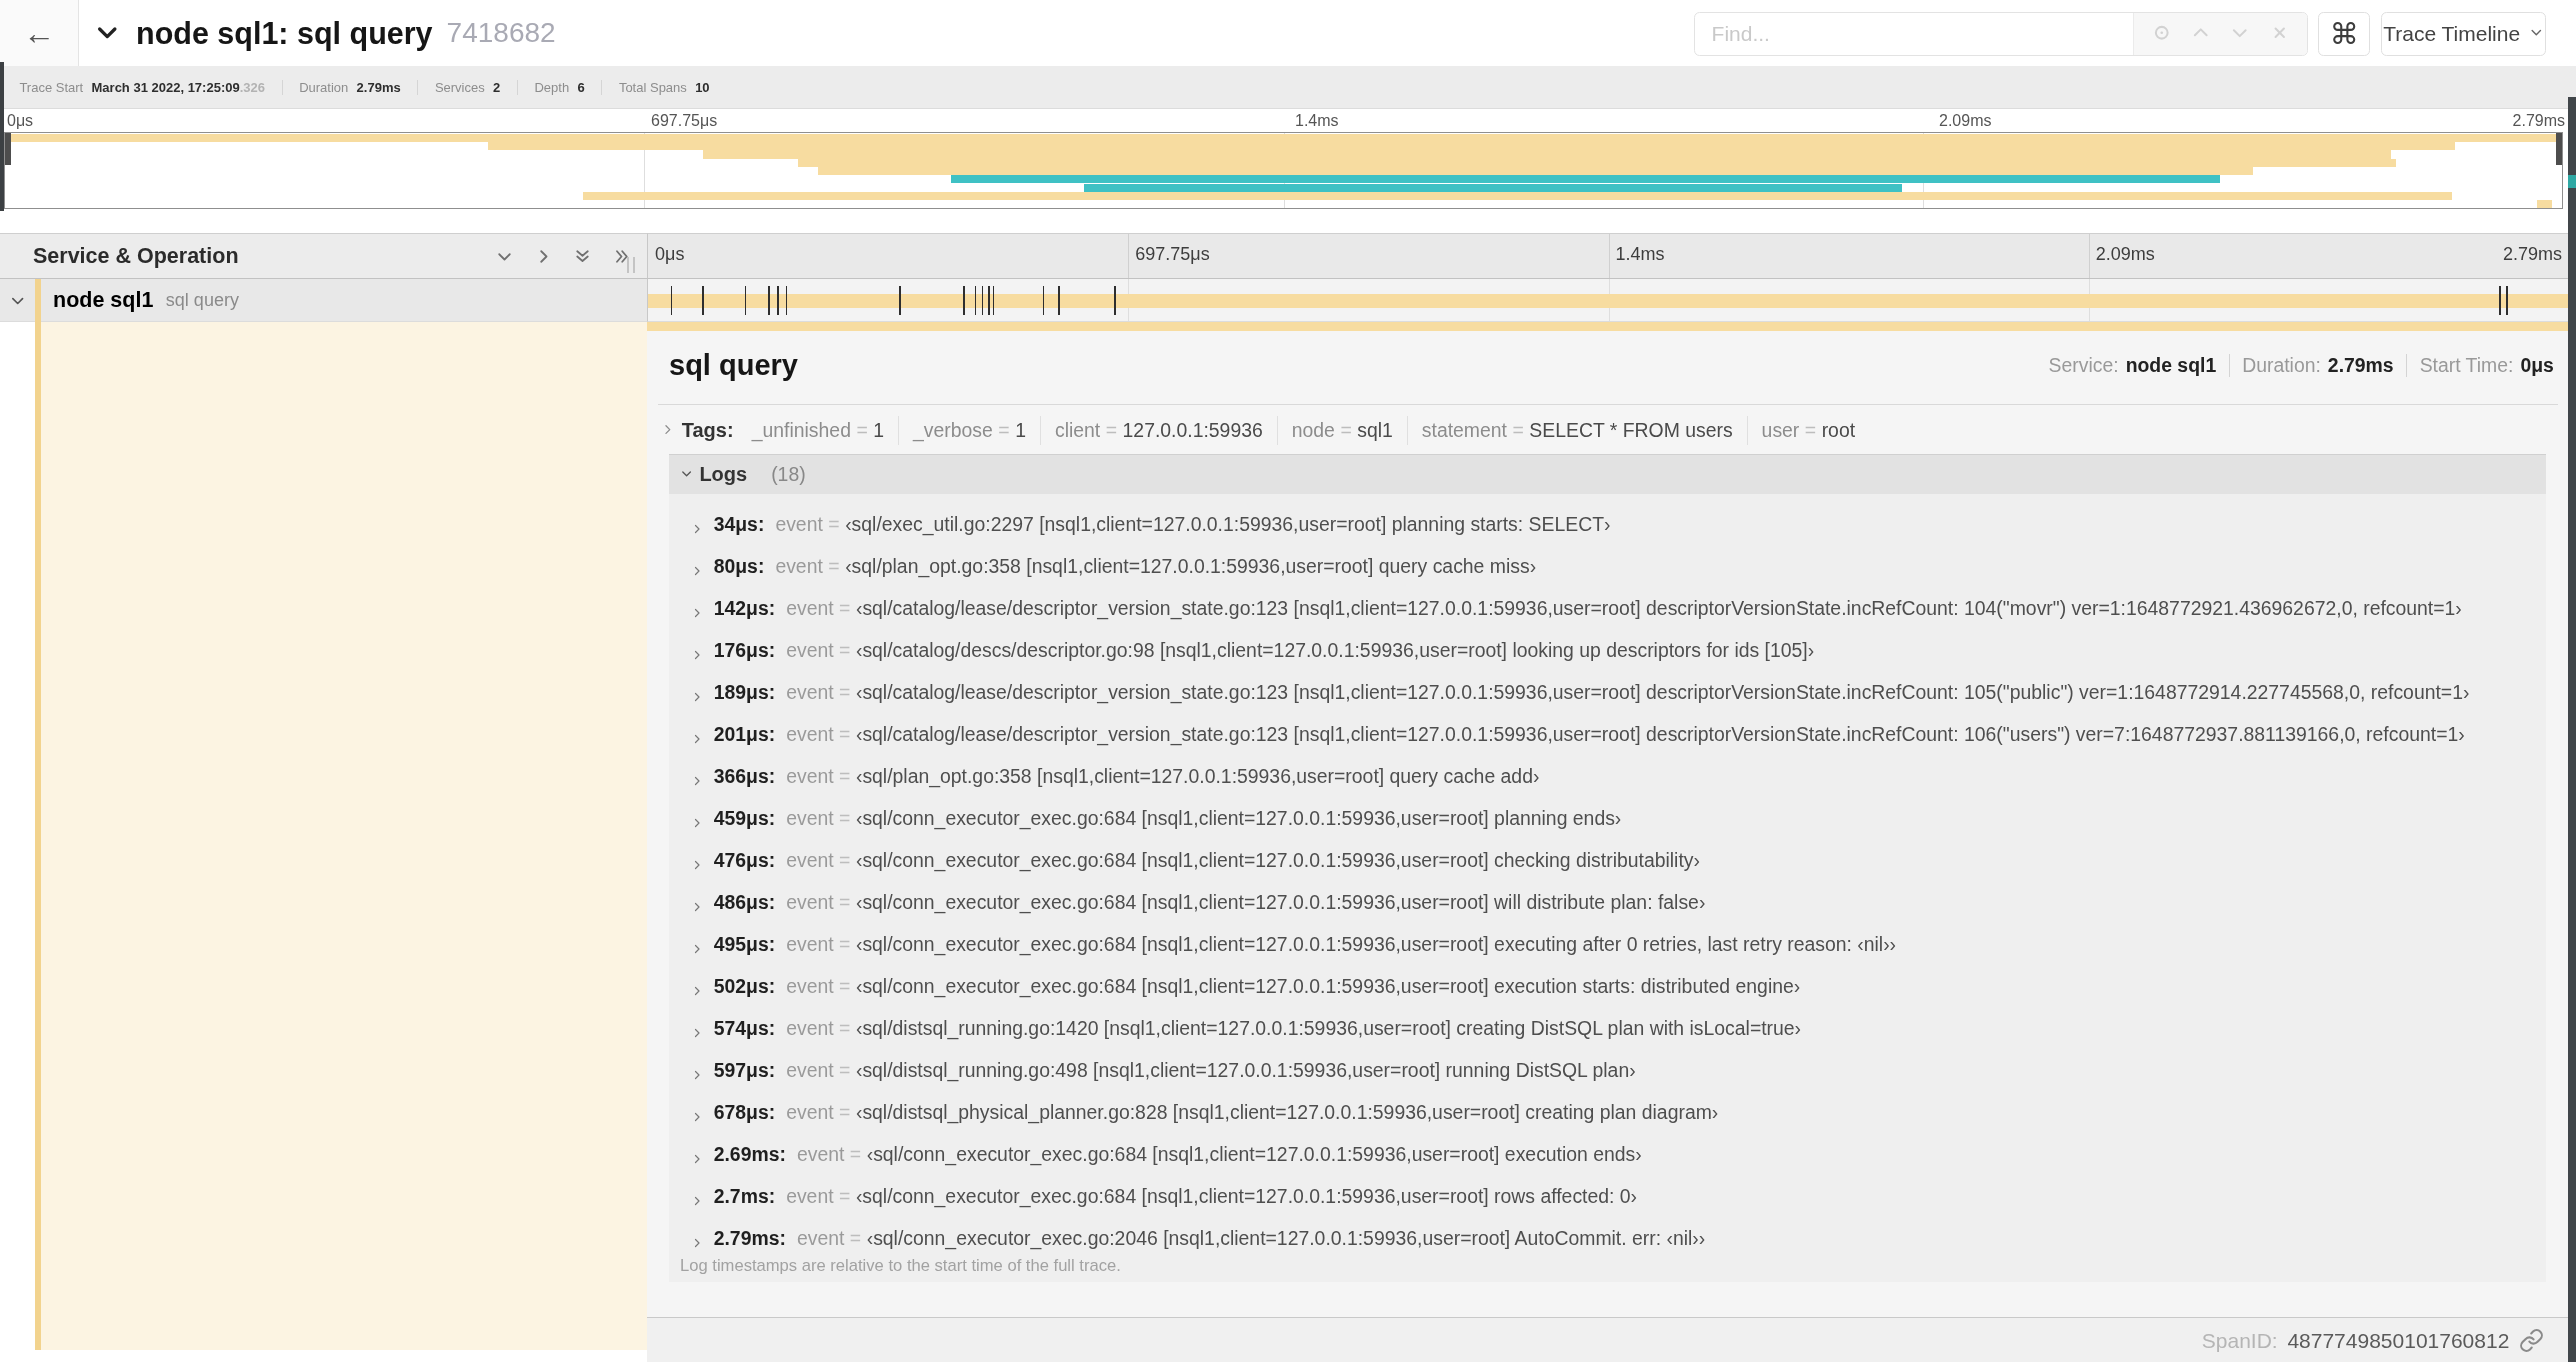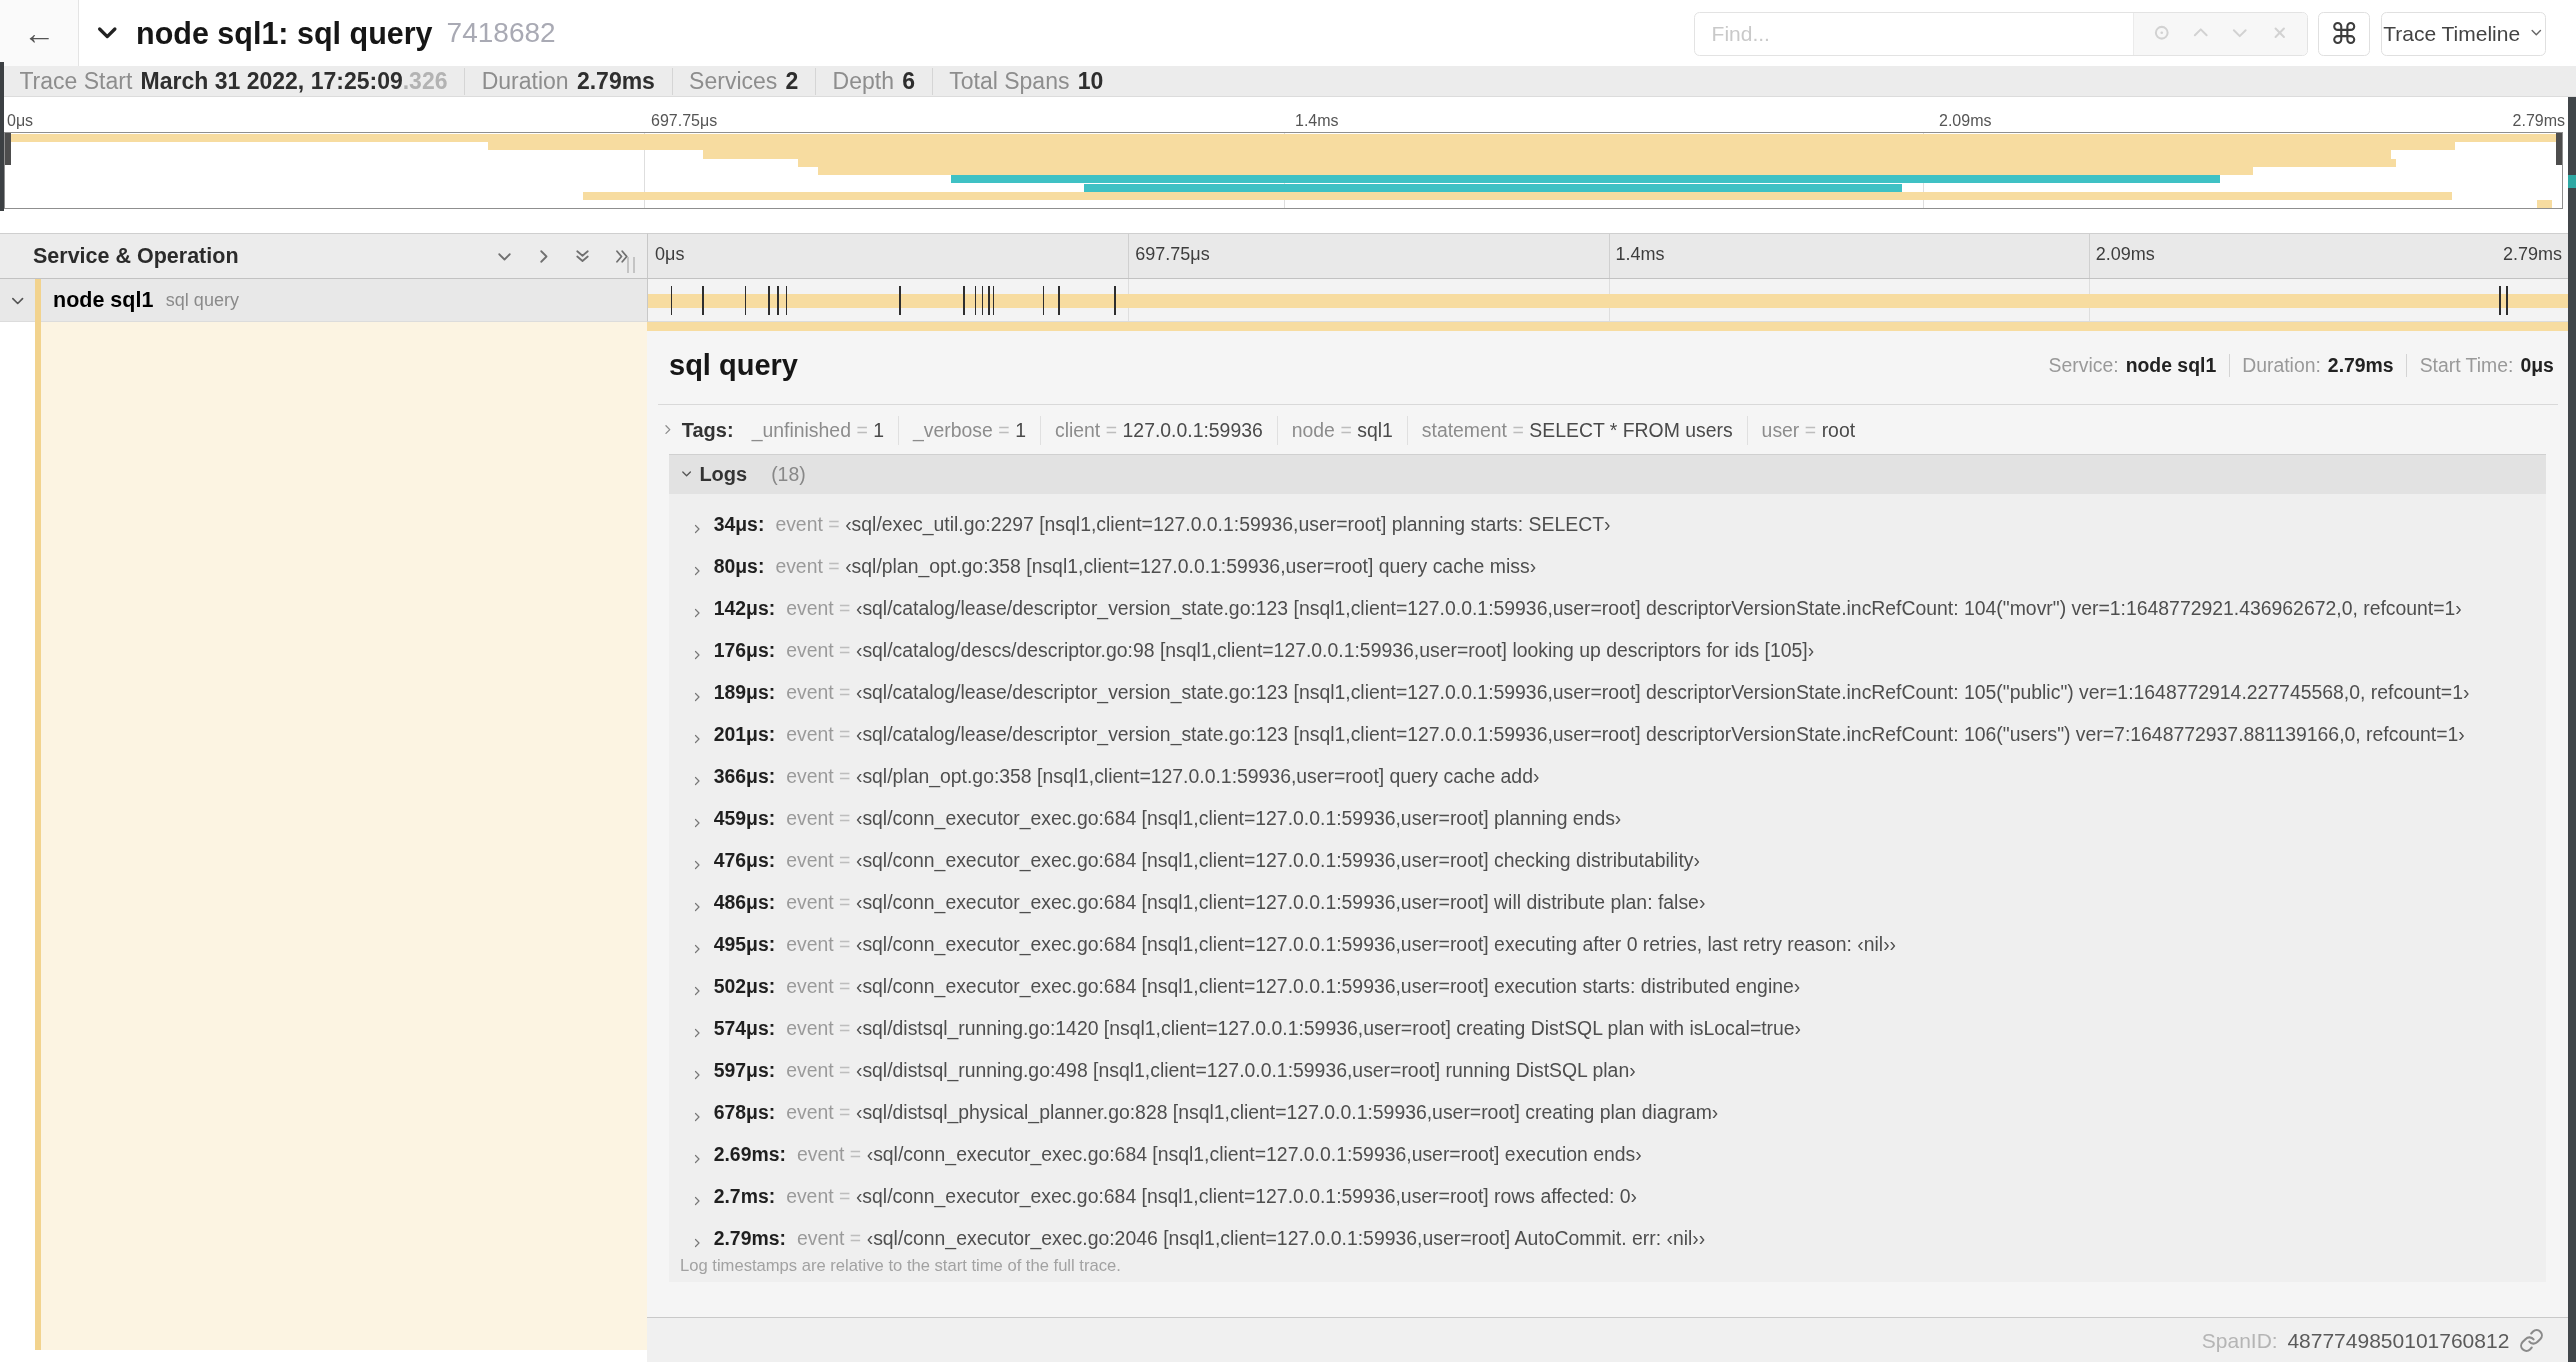--- a/index.html
+++ b/index.html
@@ -20,22 +20,22 @@
               font-family:inherit;}
   #find-input::placeholder{color:#c9c9c9;}
   #find-suffix{width:173px;background:#f7f7f7;border-left:1.4px solid #ebebeb;display:flex;align-items:center;
                justify-content:space-evenly;}
   #kbd-btn{left:2318px;top:11.8px;width:50px;height:42px;border:1.4px solid #e0e0e0;border-radius:5.5px;background:#fff;
            display:flex;align-items:center;justify-content:center;font-size:29px;color:#3d3d3d;cursor:pointer;}
   #view-btn{left:2381px;top:11.8px;width:163px;height:42px;border:1.4px solid #e0e0e0;border-radius:5.5px;background:#fff;
             display:flex;align-items:center;justify-content:flex-end;gap:8.3px;font-size:21px;color:#444;cursor:pointer;}
 
   
-  #metabar{left:0;top:66px;width:2576px;height:31px;background:#ececec;border-bottom:0.7px solid #dcdcdc;
-           display:flex;align-items:center;padding-left:19.4px;box-sizing:border-box;font-size:23px;white-space:nowrap;}
+  #metabar{left:0;top:66px;width:2576px;height:43px;background:#ececec;border-bottom:0.7px solid #dcdcdc;
+           display:flex;align-items:center;padding-left:19.4px;box-sizing:border-box;font-size:13px;white-space:nowrap;}
   .meta-item{padding:0 16.6px;display:flex;align-items:baseline;}
   .meta-item:first-child{padding-left:0;}
   .meta-item + .meta-item{border-left:1.4px solid #d5d5d5;}
   .meta-label{color:#8d8d8d;margin-right:8.3px;}
   .meta-value{color:#2e2e2e;font-weight:bold;}
   .meta-frac{color:#b3b3b3;font-weight:bold;}
 
   
   #mini-labels{left:0;top:111px;width:2576px;height:20px;font-size:16px;color:#555;}
   #mini-labels span{position:absolute;top:1.4px;white-space:nowrap;}

